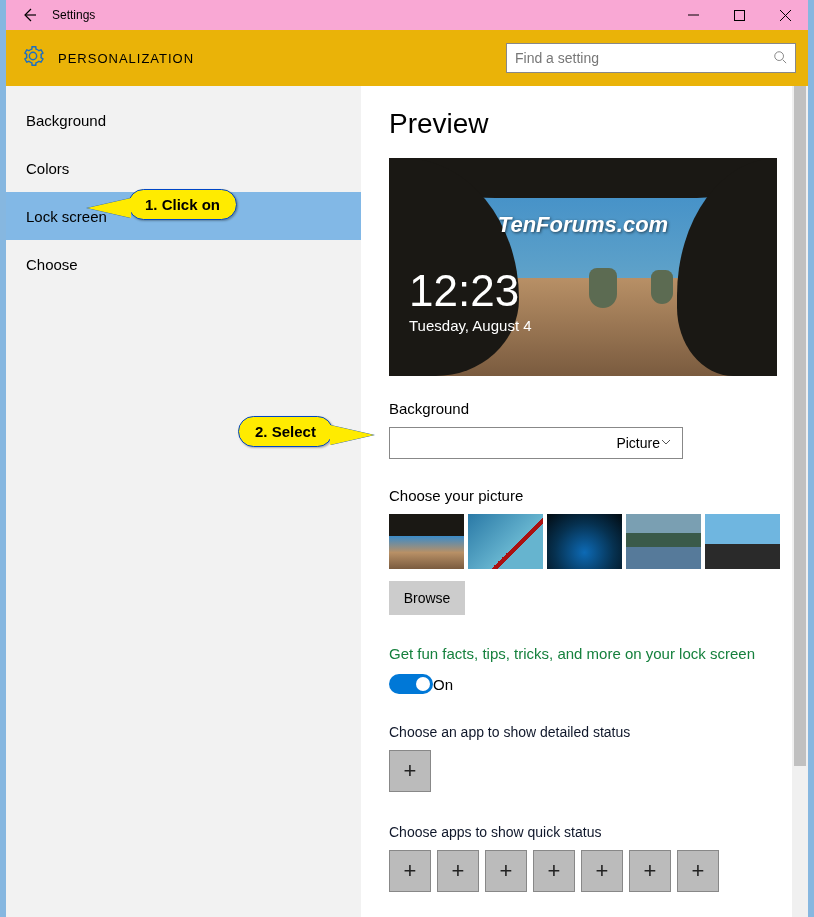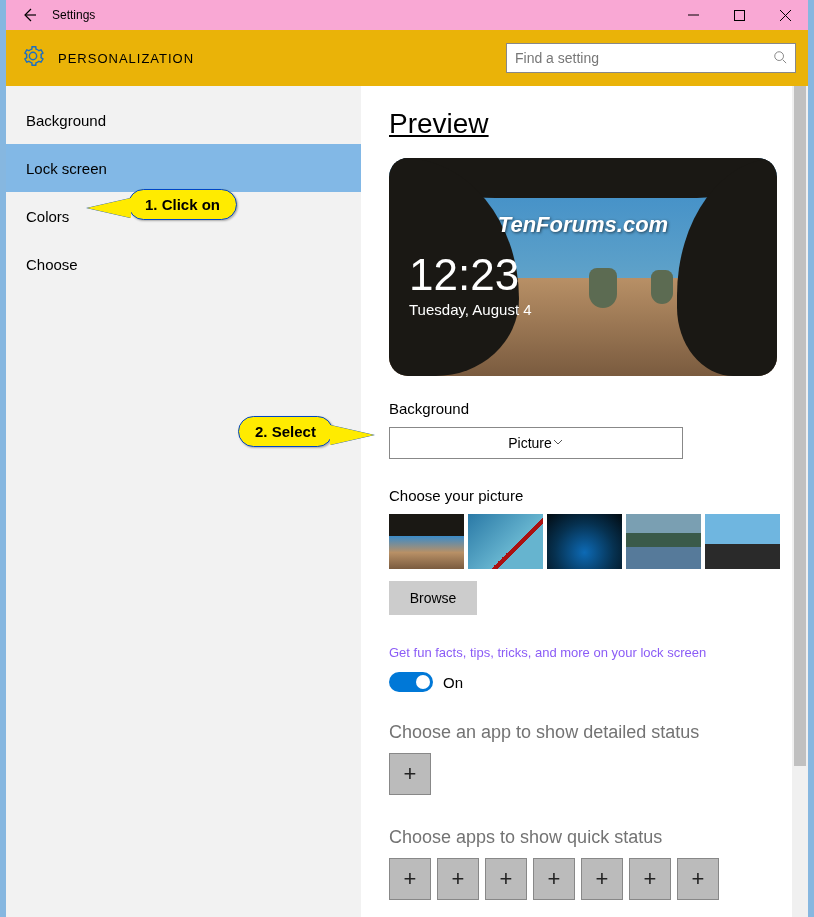--- a/index.html
+++ b/index.html
@@ -16,49 +16,49 @@
   .header-spacer { flex:1; }
   .search-box { width: 290px; height: 30px; border: 1px solid #888; background:#fff; display:flex; align-items:center; padding: 0 8px; margin-right: 12px;}
   .search-box input { flex:1; border:none; outline:none; font-size: 14px; color:#666; background:transparent;}
   .search-box input::placeholder { color:#777; }
   .search-icon { color:#777; font-size:13px;}
   .body { flex:1; display:flex; overflow:hidden; }
   .sidebar { width: 355px; background:#f2f2f2; padding-top: 10px; }
   .nav-item { height: 48px; display:flex; align-items:center; padding-left: 20px; font-size: 15px; color:#000;}
   .nav-item.selected { background:#82b8e6; }
   .main { flex:1; background:#fff; padding: 22px 28px 0 28px; overflow-y:auto; position:relative;}
-  .main h1 { font-size: 28px; font-weight: 300; color:#000; margin-bottom: 18px; text-decoration: underline;}
-  .preview-img { width: 388px; height: 218px; background: linear-gradient(180deg,#3b8bc8 0%, #5fa2c9 55%, #b89066 55%, #7a5b3f 100%); position:relative; margin-bottom: 24px; overflow:hidden;border-radius:19px;}
+  .main h1 { font-size: 28px; font-weight: 300; color:#000; margin-bottom: 18px;}
+  .preview-img { width: 388px; height: 218px; background: linear-gradient(180deg,#3b8bc8 0%, #5fa2c9 55%, #b89066 55%, #7a5b3f 100%); position:relative; margin-bottom: 24px; overflow:hidden;}
   .preview-img .cave-left, .preview-img .cave-right, .preview-img .cave-top { position:absolute; background:#1a1814; }
   .preview-img .cave-top { top:0; left:0; right:0; height:40px; border-radius: 0 0 120px 160px / 0 0 60px 60px;}
   .preview-img .cave-left { top:0; left:0; width:130px; height:218px; border-radius: 0 180px 130px 0 / 0 220px 120px 0;}
   .preview-img .cave-right { top:0; right:0; width:100px; height:218px; border-radius: 160px 0 0 90px / 220px 0 0 110px;}
   .preview-img .rock1, .preview-img .rock2 { position:absolute; background:#5c6b52; }
   .preview-img .rock1 { left:200px; bottom:68px; width:28px; height:40px; border-radius: 8px 8px 14px 14px;}
   .preview-img .rock2 { left:262px; bottom:72px; width:22px; height:34px; border-radius: 8px 8px 12px 12px;}
   .preview-img .watermark { position:absolute; top:54px; width:100%; text-align:center; color:#fff; font-weight:700; font-size:22px; font-style:italic; text-shadow: 1px 1px 3px rgba(0,0,0,0.6);}
-  .preview-img .clock { position:absolute; left:20px; bottom:58px; color:#fff; }
+  .preview-img .clock { position:absolute; left:20px; bottom:42px; color:#fff; }
   .preview-img .clock .time { font-size:44px; font-weight:300; line-height:1; }
   .preview-img .clock .date { font-size:15px; margin-top:4px;}
   .label { font-size: 15px; color:#000; margin-bottom: 10px;}
-  .dropdown { width: 294px; height: 32px; border:1px solid #888; display:flex; align-items:center; padding: 0 10px; justify-content:center; font-size:14px; margin-bottom: 28px;}
+  .dropdown { width: 294px; height: 32px; border:1px solid #888; display:flex; align-items:center; padding: 0 10px; justify-content:flex-end; font-size:14px; margin-bottom: 28px;}
   .thumbs { display:flex; gap:4px; margin-bottom: 12px;}
   .thumb { width:75px; height:55px; background:#ccc;}
   .thumb.t1 { background: linear-gradient(180deg,#1a1814 40%, #3b8bc8 40%, #b89066 70%, #7a5b3f 100%);}
   .thumb.t2 { background: linear-gradient(135deg,#2a79a6 0%, #66b4cf 60%, #a11 60%, #a11 65%, #66b4cf 65%);}
   .thumb.t3 { background: radial-gradient(circle at 50% 70%, #0d6ab5 0%, #063150 55%, #020a10 100%);}
   .thumb.t4 { background: linear-gradient(180deg,#7a9fb2 35%, #3a5a49 35%, #3a5a49 60%, #567a9a 60%);}
   .thumb.t5 { background: linear-gradient(180deg,#6fb6e0 55%, #2a2a2a 55%);}
-  .browse-btn { width: 88px; height: 34px; background:#ccc; border:none; font-size:14px; margin-bottom: 30px;}
-  .tips-label { font-size:13px; color:#8b5cf6; margin-bottom:12px;}
-  .toggle-row { display:flex; align-items:center; gap:10px; margin-bottom: 30px;}
+  .browse-btn { width: 76px; height: 34px; background:#ccc; border:none; font-size:14px; margin-bottom: 30px;}
+  .tips-label { font-size:15px; color:#15803d; margin-bottom:12px;}
+  .toggle-row { display:flex; align-items:center; margin-bottom: 30px;}
   .toggle { width:44px; height:20px; background:#0078d7; border-radius:10px; position:relative;}
   .toggle::after { content:""; position:absolute; right:3px; top:3px; width:14px; height:14px; background:#fff; border-radius:50%;}
   .toggle-label { font-size:15px;}
-  .app-label { font-size:18px; color:#737373; margin-bottom:10px;}
+  .app-label { font-size:14px; color:#0f172a; margin-bottom:10px;}
   .plus-box { width:42px; height:42px; background:#bbb; border:1px solid #888; display:flex; align-items:center; justify-content:center; font-size:22px; color:#222; font-weight:300;}
   .plus-row { display:flex; gap:6px; margin-bottom:10px;}
   .scrollbar { position:absolute; right:0; top:86px; bottom:0; width:16px; background:#f0f0f0;}
   .scrollbar-thumb { position:absolute; top:0; left:2px; right:2px; height:680px; background:#c0c0c0;}
 
   .callout { position:absolute; background:#ffeb00; border:1px solid #0046c7; border-radius: 18px; padding: 6px 16px; font-size:15px; font-weight:700; color:#000; z-index:100; box-shadow: 1px 1px 2px rgba(0,0,0,0.3);}
   .callout .tail { position:absolute; width:0; height:0; }
   .callout1 { left:128px; top:189px; }
   .callout1 .tail { left:-42px; top:8px; border-top:10px solid transparent; border-bottom:10px solid transparent; border-right:44px solid #ffeb00; filter: drop-shadow(-1px 0 0 #0046c7);}
   .callout2 { left:238px; top:416px; }
@@ -113,25 +113,25 @@
           </svg>
       </span>
     </div>
   </div>
 
   <div class="body">
     <div class="sidebar">
       <div class="nav-item">
           <span>Background</span>
         </div>
+      <div class="nav-item">
+          <span>Colors</span>
+        </div>
       <div class="nav-item selected">
           <span>Lock screen</span>
-        </div>
-      <div class="nav-item">
-          <span>Colors</span>
         </div>
       <div class="nav-item">
           <span>Choose</span>
         </div>
     </div>
 
     <div class="main">
       <h1>Preview</h1>
 
       <div class="preview-img">

